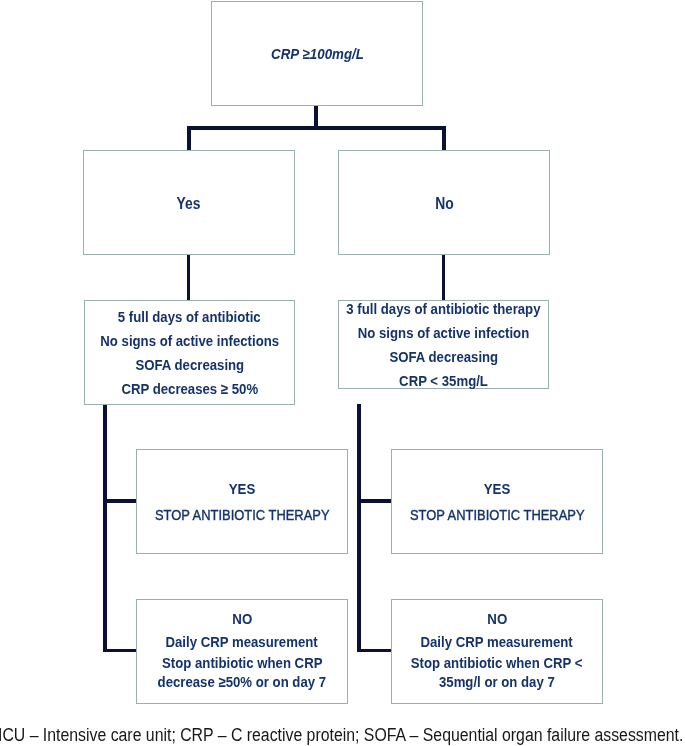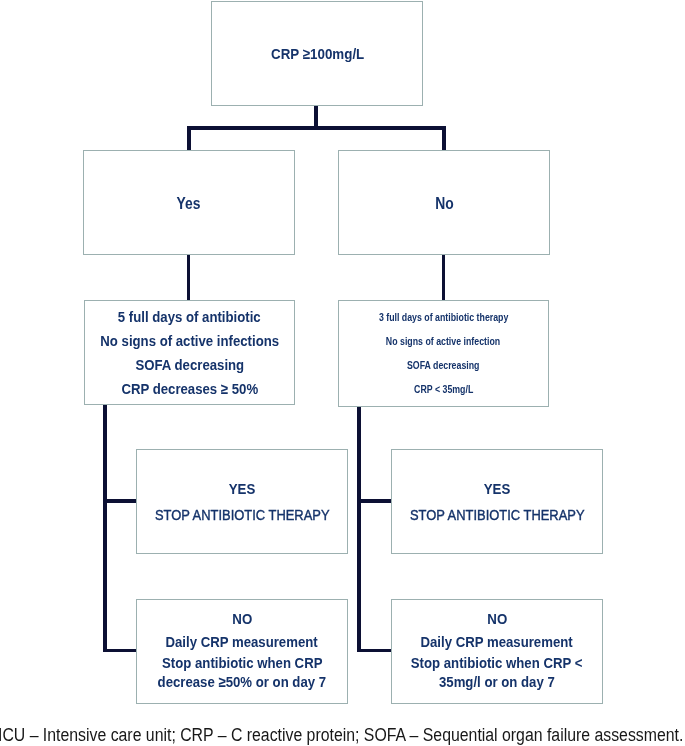--- a/index.html
+++ b/index.html
@@ -76,40 +76,40 @@
   <div class="conn" style="left:442px; top:254px; width:3px; height:47px;"></div>
 
   <div class="conn" style="left:103.2px; top:404px; width:3.4px; height:248px;"></div>
   <div class="conn" style="left:103.2px; top:499.2px; width:33.8px; height:3.4px;"></div>
   <div class="conn" style="left:103.2px; top:648.6px; width:33.8px; height:3.4px;"></div>
 
   <div class="conn" style="left:357.2px; top:404px; width:3.4px; height:248px;"></div>
   <div class="conn" style="left:357.2px; top:499.2px; width:34.8px; height:3.4px;"></div>
   <div class="conn" style="left:357.2px; top:648.6px; width:34.8px; height:3.4px;"></div>
 
-  <div class="node" style="left:211px; top:1px; width:212px; height:105px; font-size:15.1px; padding-left:2px;">
+  <div class="node" style="left:211px; top:1px; width:212px; height:105px; font-size:15.1px; padding-left:2px;font-style:italic;">
     <span class="line">CRP ≥100mg/L</span>
   </div>
 
   <div class="node" style="left:83px; top:150px; width:212px; height:105px; font-size:15.7px; padding-top:3px;">
     <span class="line">Yes</span>
   </div>
 
   <div class="node" style="left:338px; top:150px; width:212px; height:105px; font-size:15.7px; padding-top:3px;">
     <span class="line">No</span>
   </div>
 
   <div class="node" style="left:84px; top:300px; width:211px; height:105px; font-size:15px; line-height:24px;align-items:center;">
     <span class="line body">5 full days of antibiotic</span>
     <span class="line body">No signs of active infections</span>
     <span class="line body">SOFA decreasing</span>
     <span class="line body">CRP decreases ≥ 50%</span>
   </div>
 
-  <div class="node" style="left:338px; top:300px; width:211px; height:107px; font-size:10px; line-height:24px;">
+  <div class="node" style="left:338px; top:300px; width:211px; height:89px; font-size:15px; line-height:24px;">
     <span class="line body">3 full days of antibiotic therapy</span>
     <span class="line body">No signs of active infection</span>
     <span class="line body">SOFA decreasing</span>
     <span class="line body">CRP &lt; 35mg/L</span>
   </div>
 
   <div class="node" style="left:136px; top:449px; width:212px; height:105px; font-size:15px; line-height:26px;">
     <span class="line">YES</span>
     <span class="line semi">STOP ANTIBIOTIC THERAPY</span>
   </div>

